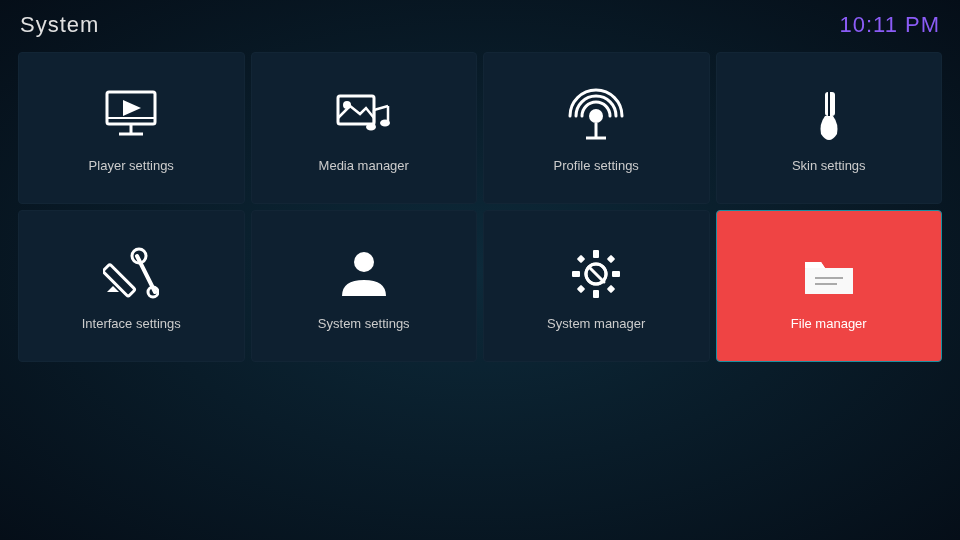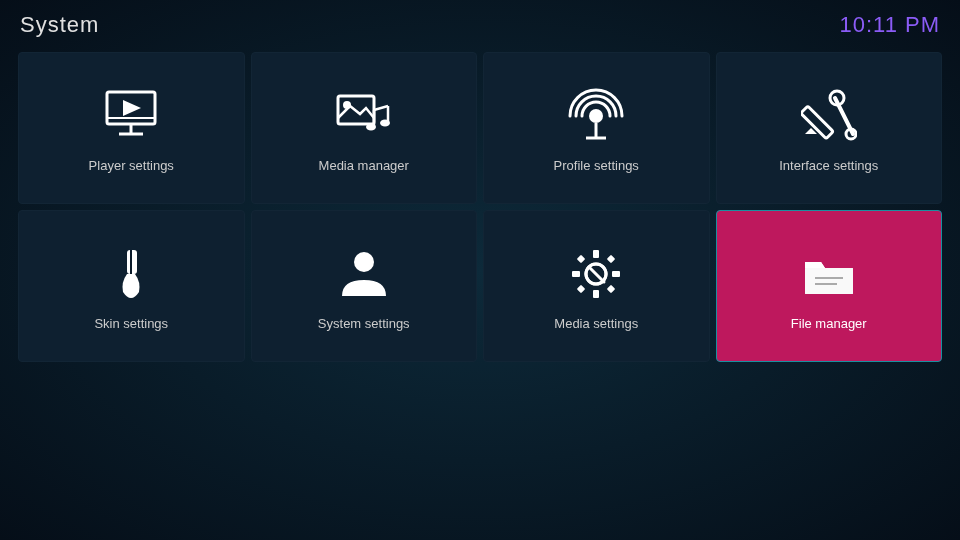--- a/index.html
+++ b/index.html
@@ -69,21 +69,21 @@
       flex-direction: column;
       align-items: center;
       justify-content: center;
       cursor: pointer;
       position: relative;
       transition: background 0.15s;
       border: 1px solid #122535;
     }
 
     .tile.active {
-      background: #be185d;
+      background: #ef4444;
       border-color: #1a8fa0;
     }
 
     .tile-icon {
       width: 64px;
       height: 64px;
       display: flex;
       align-items: center;
       justify-content: center;
       margin-bottom: 10px;
@@ -165,41 +165,41 @@
           <line x1="18" y1="50" x2="38" y2="50" stroke="#fff" stroke-width="3"></line>
         </svg>
       </div>
       <span class="tile-label">Profile settings</span>
     </div>
 
     <div class="tile">
       <div class="tile-icon">
         <svg viewBox="0 0 56 56" xmlns="http://www.w3.org/2000/svg">
 
+          <rect x="24" y="4" width="10" height="24" rx="3" fill="#fff"></rect>
+          <path d="M24,28 Q18,36 20,46 Q24,52 28,52 Q32,52 36,46 Q38,36 32,28 Z" fill="#fff"></path>
+          <line x1="28" y1="4" x2="28" y2="28" stroke="#0a1a2a" stroke-width="2"></line>
+        </svg>
+      </div>
+      <span class="tile-label">Skin settings</span>
+    </div>
+
+    <div class="tile">
+      <div class="tile-icon">
+        <svg viewBox="0 0 56 56" xmlns="http://www.w3.org/2000/svg">
+
           <rect x="10" y="6" width="10" height="36" rx="2" transform="rotate(-45 28 28)" fill="none" stroke="#fff" stroke-width="3"></rect>
           <polygon points="4,46 10,40 16,46" fill="#fff"></polygon>
 
           <line x1="34" y1="10" x2="52" y2="46" stroke="#fff" stroke-width="4" stroke-linecap="round"></line>
           <circle cx="36" cy="10" r="7" fill="none" stroke="#fff" stroke-width="3"></circle>
           <circle cx="50" cy="46" r="5" fill="none" stroke="#fff" stroke-width="3"></circle>
         </svg>
       </div>
       <span class="tile-label">Interface settings</span>
-    </div>
-
-    <div class="tile">
-      <div class="tile-icon">
-        <svg viewBox="0 0 56 56" xmlns="http://www.w3.org/2000/svg">
-
-          <rect x="24" y="4" width="10" height="24" rx="3" fill="#fff"></rect>
-          <path d="M24,28 Q18,36 20,46 Q24,52 28,52 Q32,52 36,46 Q38,36 32,28 Z" fill="#fff"></path>
-          <line x1="28" y1="4" x2="28" y2="28" stroke="#0a1a2a" stroke-width="2"></line>
-        </svg>
-      </div>
-      <span class="tile-label">Skin settings</span>
     </div>
 
     <div class="tile">
       <div class="tile-icon">
         <svg viewBox="0 0 56 56" xmlns="http://www.w3.org/2000/svg">
 
           <circle cx="28" cy="16" r="10" fill="#fff"></circle>
           <path d="M6,50 Q6,34 28,34 Q50,34 50,50" fill="#fff"></path>
         </svg>
       </div>
@@ -218,21 +218,21 @@
           <rect x="4" y="25" width="8" height="6" rx="1" fill="#fff"></rect>
           <rect x="44" y="25" width="8" height="6" rx="1" fill="#fff"></rect>
           <rect x="10" y="10" width="6" height="6" rx="1" transform="rotate(45 13 13)" fill="#fff"></rect>
           <rect x="40" y="10" width="6" height="6" rx="1" transform="rotate(45 43 13)" fill="#fff"></rect>
           <rect x="10" y="40" width="6" height="6" rx="1" transform="rotate(45 13 43)" fill="#fff"></rect>
           <rect x="40" y="40" width="6" height="6" rx="1" transform="rotate(45 43 43)" fill="#fff"></rect>
 
           <line x1="22" y1="22" x2="36" y2="36" stroke="#fff" stroke-width="3" stroke-linecap="round"></line>
         </svg>
       </div>
-      <span class="tile-label">Media settings</span>
+      <span class="tile-label">System manager</span>
     </div>
 
 
 
     <div class="tile active">
       <div class="tile-icon">
         <svg viewBox="0 0 56 56" xmlns="http://www.w3.org/2000/svg">
 
           <path d="M4,16 L4,48 L52,48 L52,22 L24,22 L20,16 Z" fill="#fff"></path>
           <path d="M4,22 L52,22 L52,48 L4,48 Z" fill="#e0e0e0"></path>

